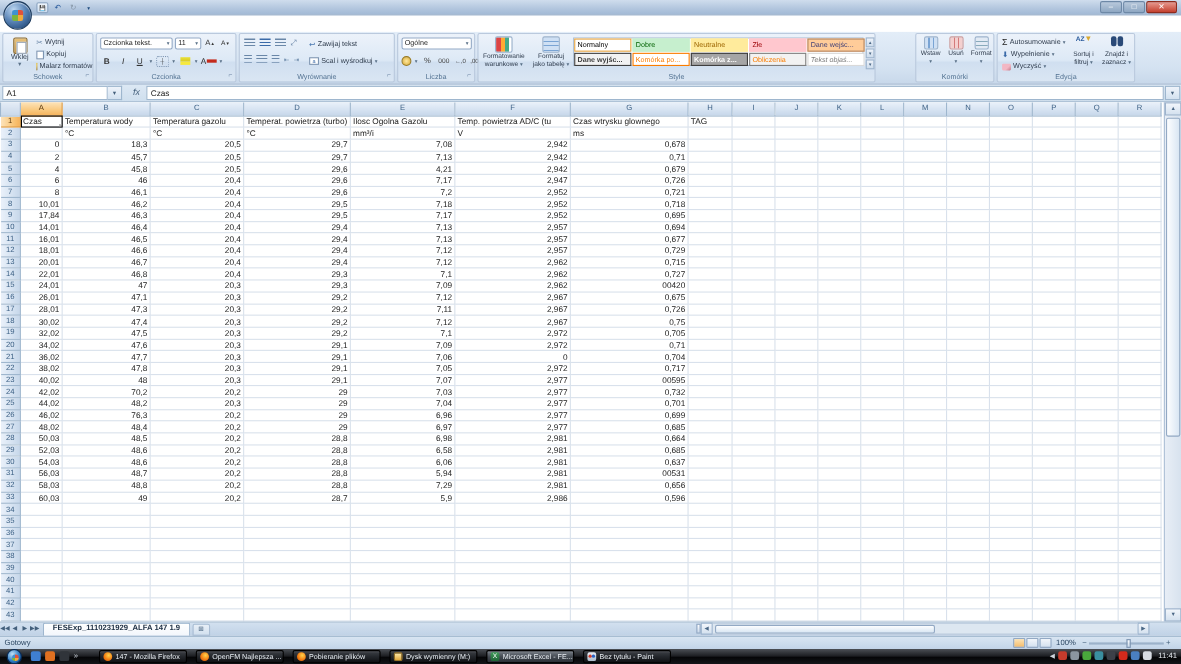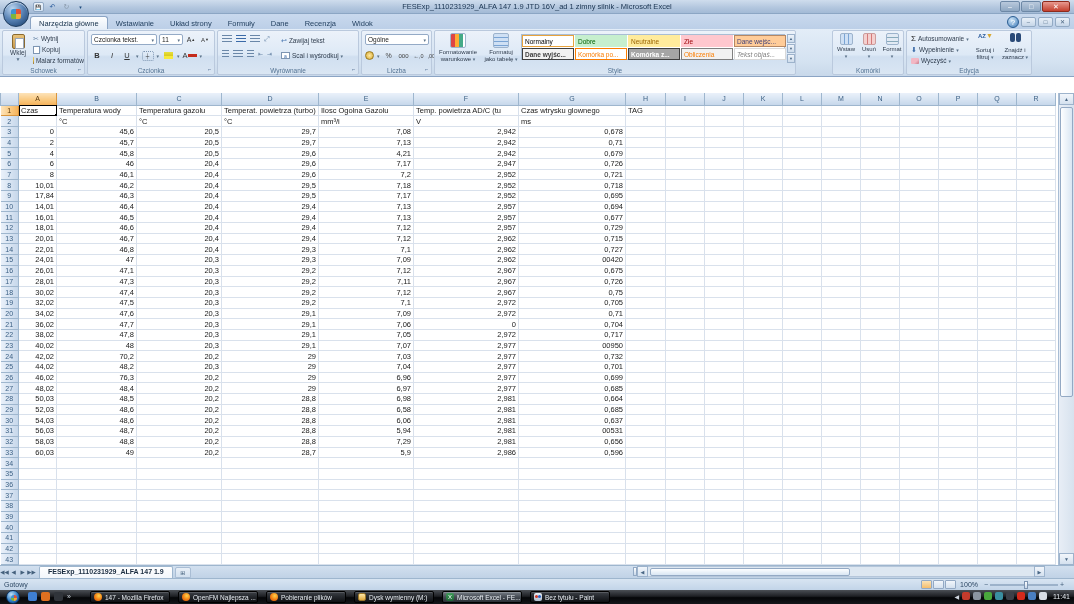--- a/index.html
+++ b/index.html
@@ -168,48 +168,30 @@
 
 <div id="screen">
 
   <div class="titlebar">
     <div class="qat">
       <div class="qbtn qsave" style="font-size:5px;">💾</div>
       <div class="qbtn" style="color:#2a5b9c;">↶</div>
       <div class="qbtn" style="color:#8797a8;">↻</div>
       <div class="qbtn" style="font-size:5px;">▾</div>
     </div>
-    <div class="title-text">FESExp_1110231929_ALFA 147 1.9 JTD 16V_ad 1 zimny silnik - Microsoft Excel</div>
     <div class="winbtns">
       <div class="wbtn">–</div>
       <div class="wbtn">□</div>
       <div class="wbtn close">✕</div>
     </div>
   </div>
   <div class="orb">
       <div class="flag"></div>
     </div>
 
-  <div class="tabrow">
-    <div class="rtabs">
-        <div class="rtab active">Narzędzia główne</div>
-        <div class="rtab">Wstawianie</div>
-        <div class="rtab">Układ strony</div>
-        <div class="rtab">Formuły</div>
-        <div class="rtab">Dane</div>
-        <div class="rtab">Recenzja</div>
-        <div class="rtab">Widok</div>
-      </div>
-    <div class="tabrow-right">
-      <div class="helpbtn">?</div>
-      <div class="sbtn">–</div>
-      <div class="sbtn">□</div>
-      <div class="sbtn">✕</div>
-    </div>
-  </div>
 
   <div class="ribbon">
 
     <div class="rg" style="left:2px;width:83px;">
       <div class="paste-big">
         <div class="clipboard"></div>
         <div class="rbtn-lbl">Wklej</div>
         <div class="arrow">▼</div>
       </div>
       <div style="position:absolute;left:29px;top:2px;width:52px;">
@@ -384,20 +366,27 @@
         <div class="bicon" style="width:14px;height:13px;">
           <span style="display:inline-block;width:5px;height:9px;background:#2a4a78;border-radius:2px;"></span><span style="display:inline-block;width:5px;height:9px;background:#2a4a78;border-radius:2px;margin-left:1px;"></span>
         </div>
         <div>Znajdź i</div>
         <div><span>zaznacz</span> <span class="arrow">▾</span></div>
       </div>
       <div class="lbl">Edycja</div>
     </div>
   </div>
 
+  <div class="fbar">
+    <div class="namebox">A1</div>
+    <div class="nb-drop">▼</div>
+    <div class="fxbtn">fx</div>
+    <div class="fcontent">Czas</div>
+    <div class="fexpand">▼</div>
+  </div>
 
   <div class="sheet">
     <table class="grid">
         <colgroup>
           <col style="width:18px">
           <col style="width:38px">
           <col style="width:80px">
           <col style="width:85px">
           <col style="width:97px">
           <col style="width:95px">
@@ -475,21 +464,21 @@
             <td class="gc"></td>
             <td class="gc"></td>
             <td class="gc"></td>
             <td class="gc"></td>
             <td class="gc"></td>
             <td class="gc"></td>
           </tr>
           <tr>
             <th class="rh">3</th>
             <td class="gc num">0</td>
-            <td class="gc num">45,6</td>
+            <td class="gc num">18,3</td>
             <td class="gc num">20,5</td>
             <td class="gc num">29,7</td>
             <td class="gc num">7,08</td>
             <td class="gc num">2,942</td>
             <td class="gc num">0,678</td>
             <td class="gc"></td>
             <td class="gc"></td>
             <td class="gc"></td>
             <td class="gc"></td>
             <td class="gc"></td>
@@ -900,21 +889,21 @@
             <td class="gc"></td>
           </tr>
           <tr>
             <th class="rh">23</th>
             <td class="gc num">40,02</td>
             <td class="gc num">48</td>
             <td class="gc num">20,3</td>
             <td class="gc num">29,1</td>
             <td class="gc num">7,07</td>
             <td class="gc num">2,977</td>
-            <td class="gc num">00950</td>
+            <td class="gc num">00595</td>
             <td class="gc"></td>
             <td class="gc"></td>
             <td class="gc"></td>
             <td class="gc"></td>
             <td class="gc"></td>
             <td class="gc"></td>
             <td class="gc"></td>
             <td class="gc"></td>
             <td class="gc"></td>
             <td class="gc"></td>

